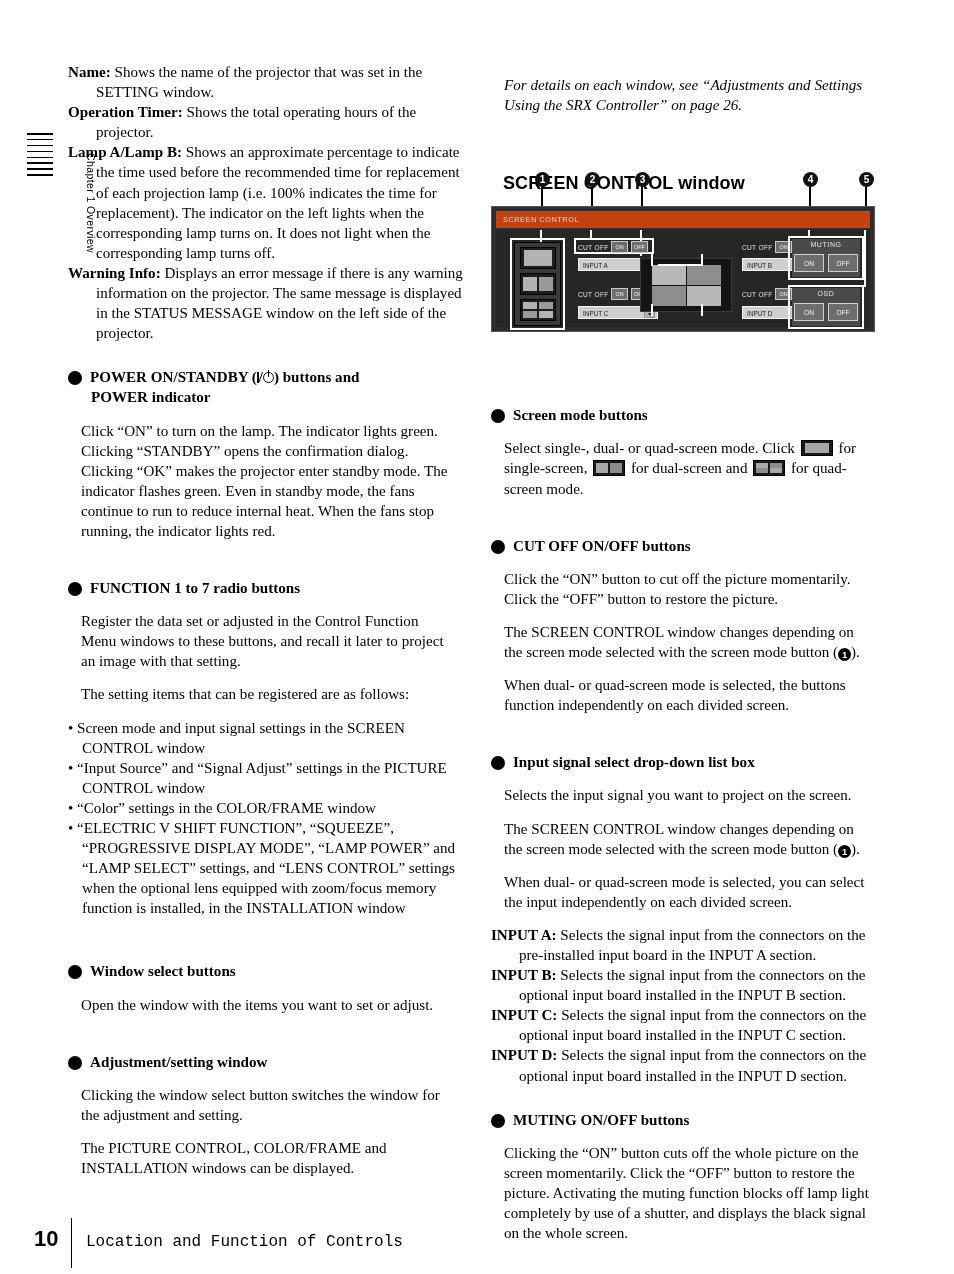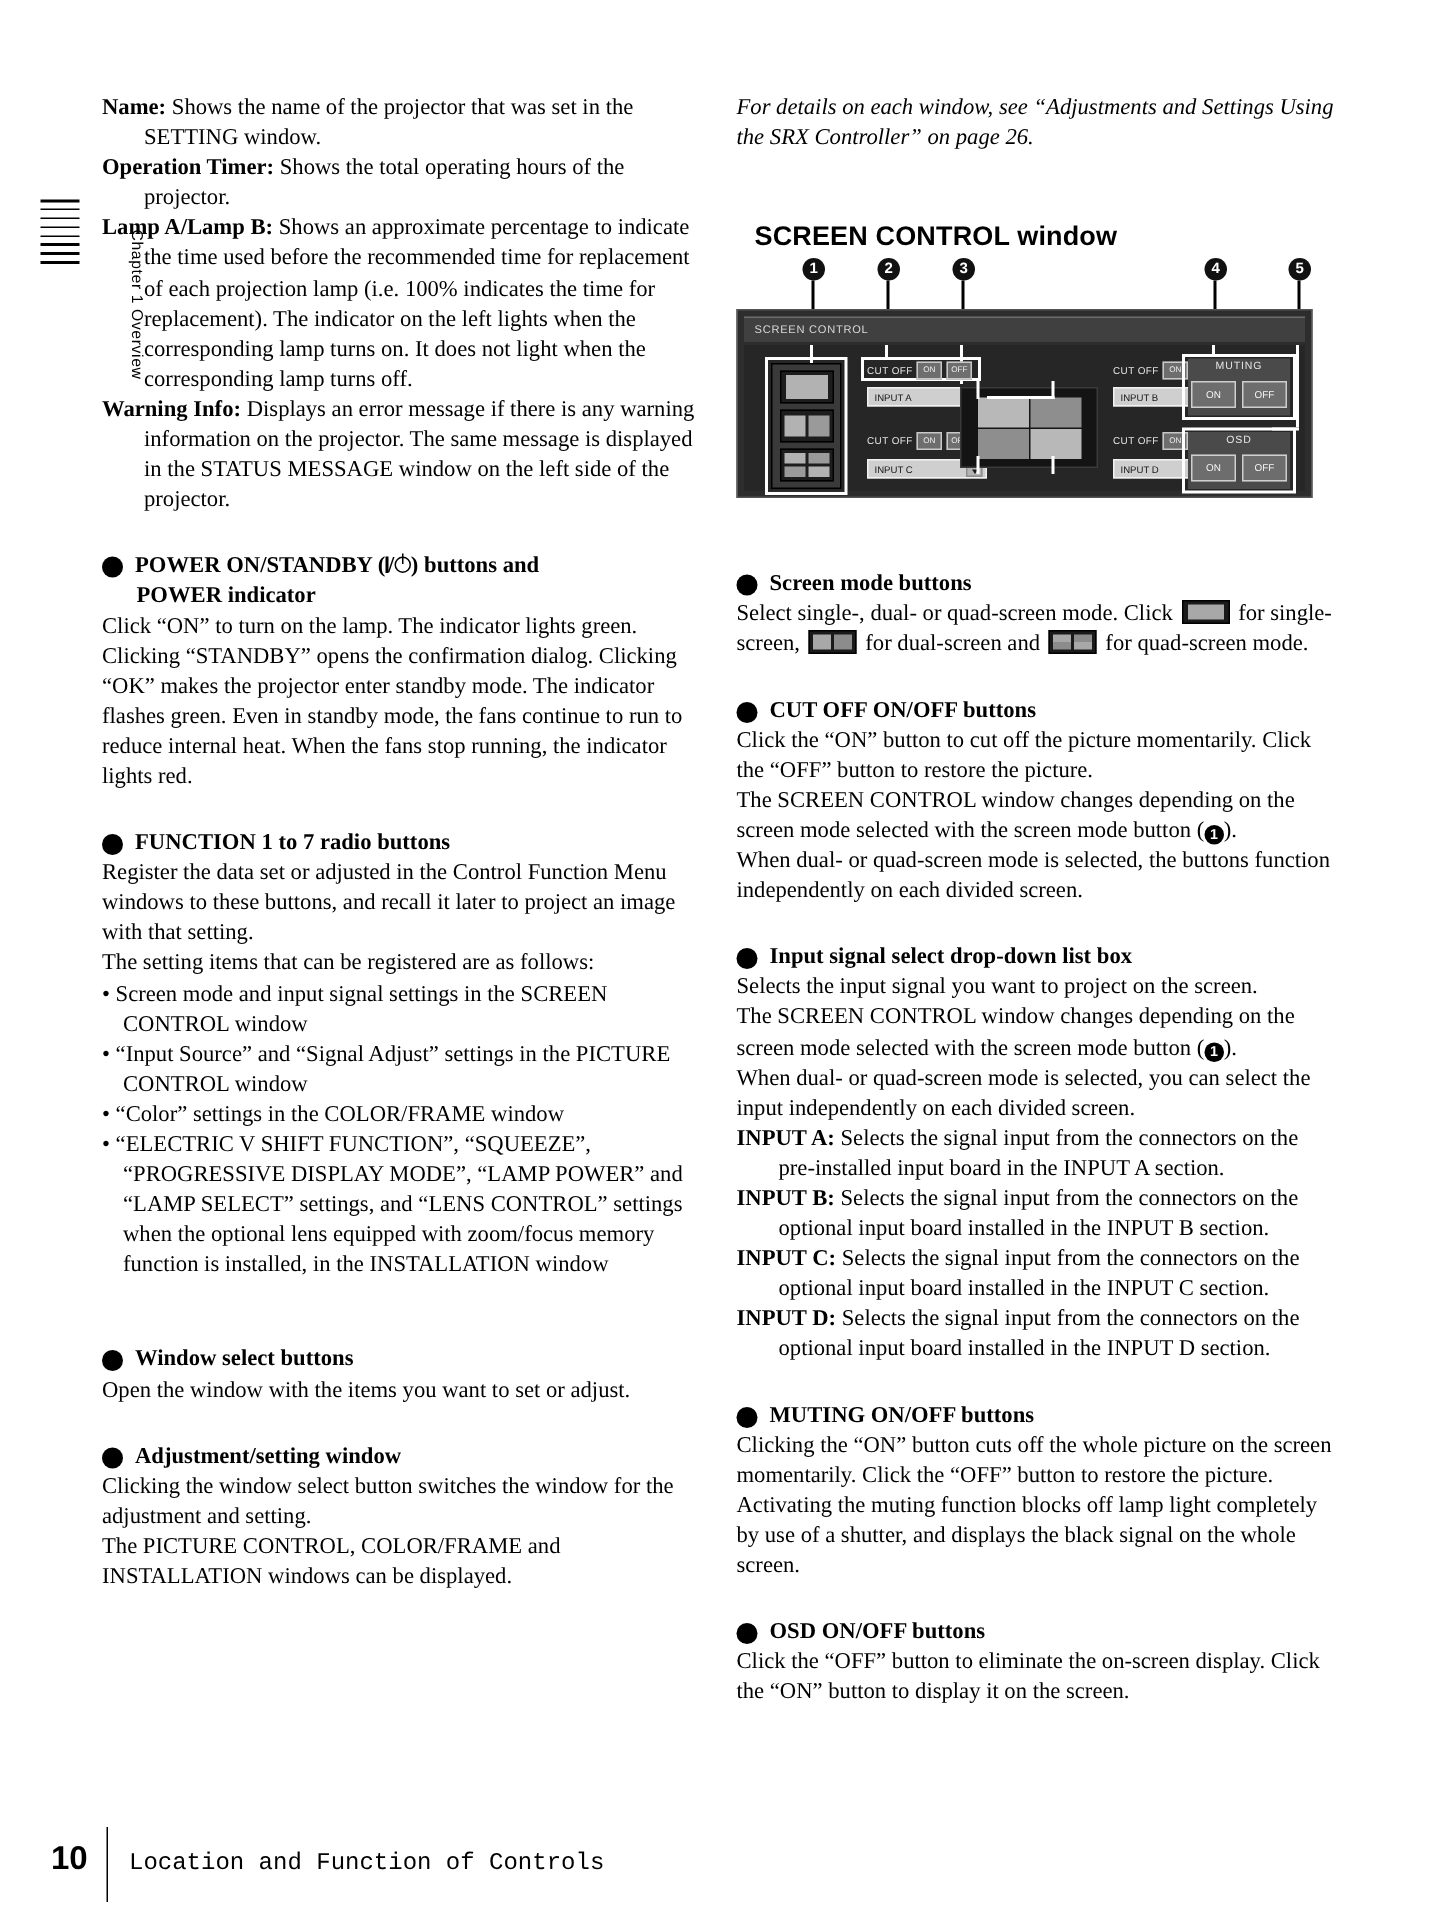--- a/index.html
+++ b/index.html
@@ -43,21 +43,21 @@
   }
   .col-left  { left:68px; }
   .col-right { left:491px; }
 
   p { margin:0; }
 
   
   .defn { text-indent:-28px; padding-left:28px; margin-bottom:0; }
   .defn .term { font-weight:bold; }
 
-  .para { margin:0; }
+  .para { margin:13px; }
   .gap-md { height:19px; }
   .gap-lg { height:24px; }
 
   
   .numhead {
     font-weight:bold;
     display:block;
     text-indent:-23px;
     padding-left:23px;
     margin:0;
@@ -166,21 +166,21 @@
   }
 
   .winbox {
     position:absolute; left:0px; top:34px;
     width:384px; height:126px;
     background:#2d2d2d;
     border:1px solid #555;
   }
   .titlebar {
     position:absolute; left:4px; top:4px; right:4px; height:17px;
-    background:#404040;
+    background:#c2410c;
     border-top:1px solid #6a6a6a;
   }
   .titlebar span {
     position:absolute; left:7px; top:3px;
     font-family:"Liberation Sans", sans-serif;
     font-size:7.4px; color:#d8d8d8; letter-spacing:0.5px;
   }
   .winbody {
     position:absolute; left:4px; top:23px; right:4px; bottom:4px;
     background:#262626;

